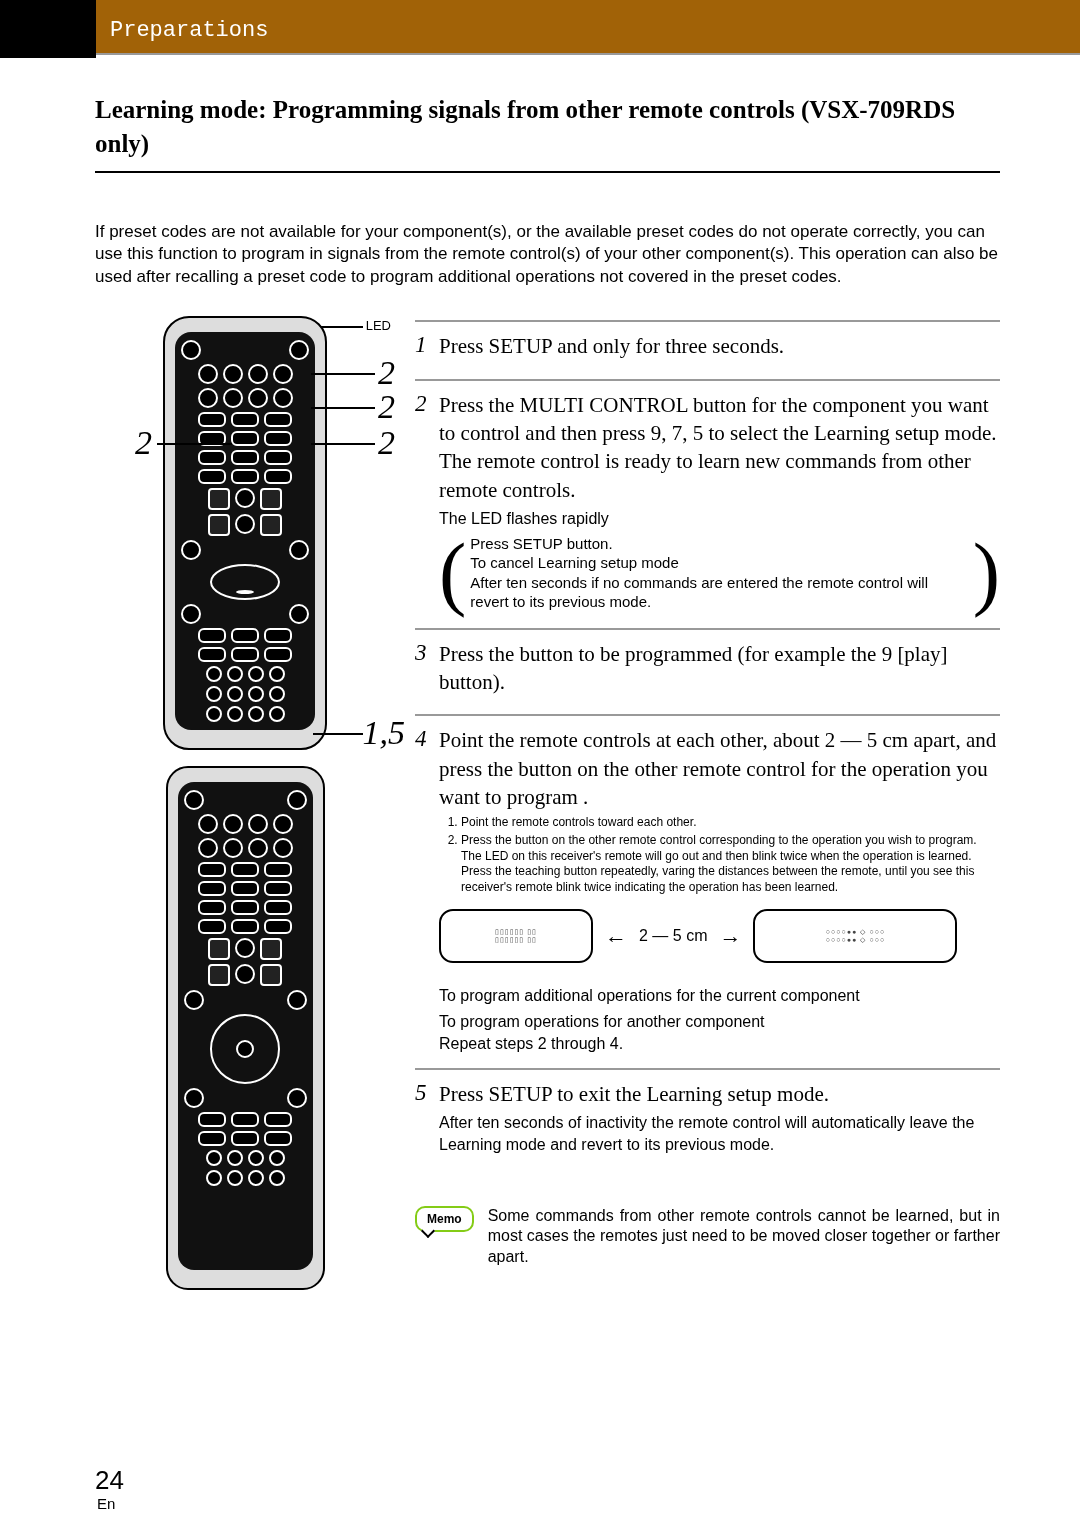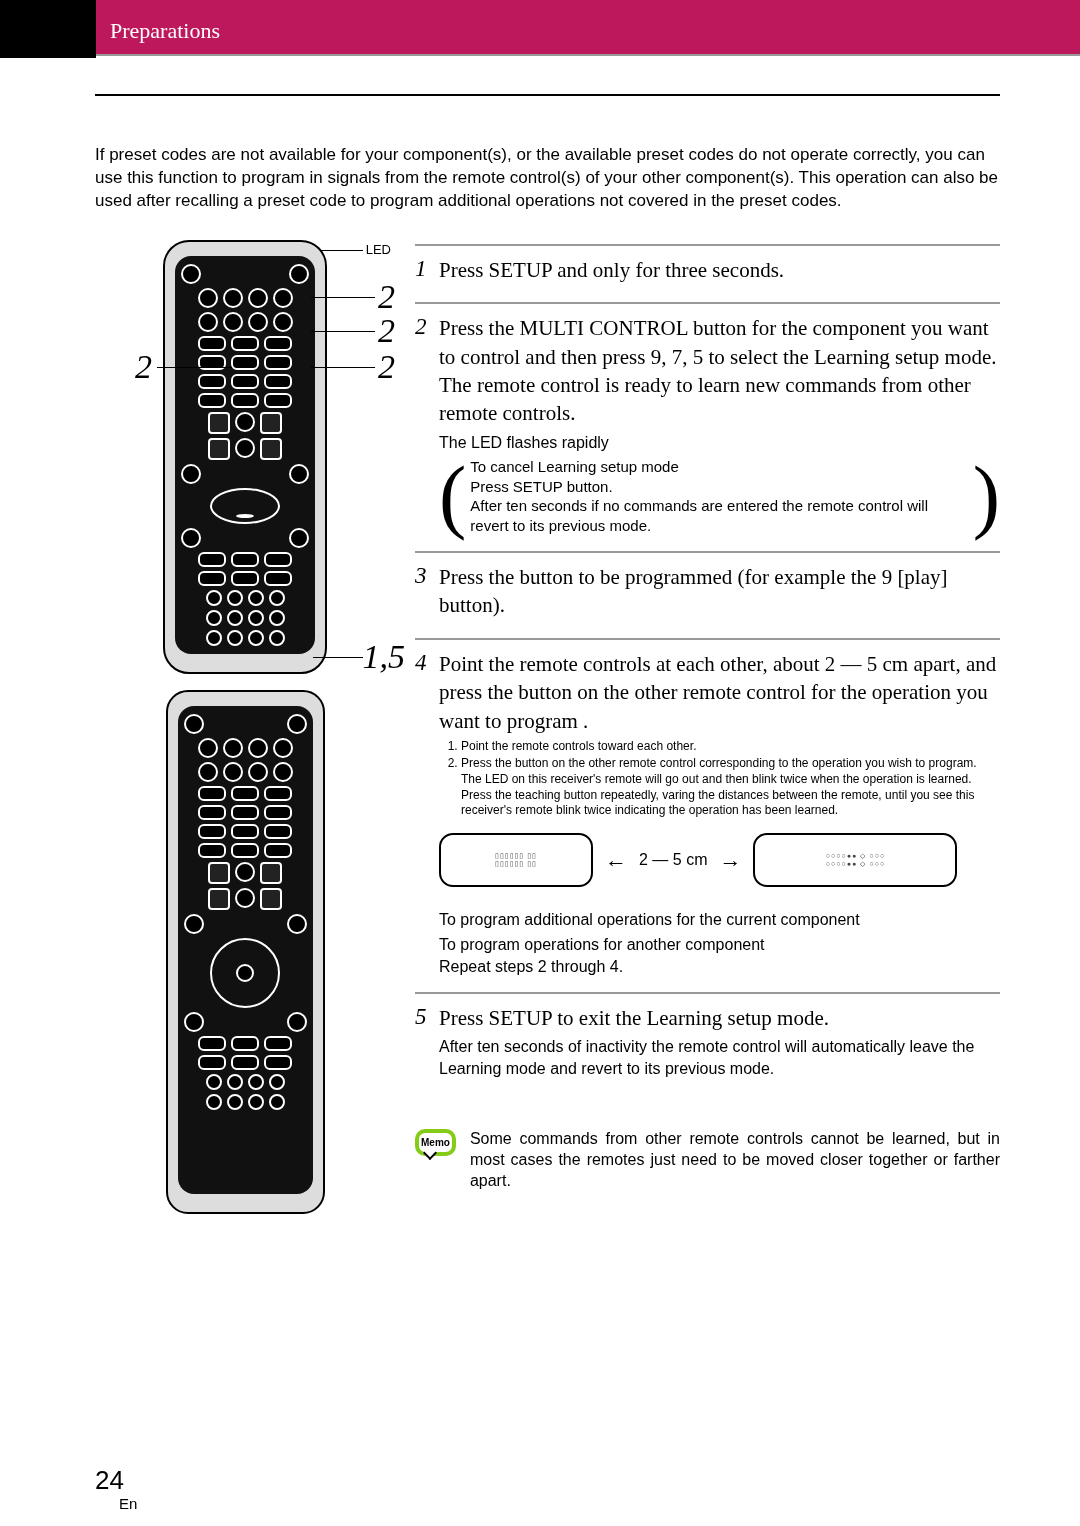--- a/index.html
+++ b/index.html
@@ -8,24 +8,24 @@
     font-family: Arial, Helvetica, sans-serif;
     color: #000;
     width: 1080px;
   }
   .page {
     width: 1080px;
     height: 1526px;
     position: relative;
   }
   .black-header {
-    background: #be185d;
+    background: #a16207;
     color: #fff;
     padding: 18px 18px 10px 110px;
-    font-family: Liberation Serif, serif;
+    font-family: Liberation Mono, monospace;
     font-size: 22px;
     border-bottom: 2px solid #999;
     position: relative;
   }
   .black-header::before{
     content:"";
     position:absolute;
     left:0; top:0; width:96px; height:58px; background:#000;
   }
   .content {
@@ -152,48 +152,48 @@
     margin-bottom: 2px;
     line-height: 1.3;
   }
   .remote-diagram {
     display:flex; align-items:center; gap:12px; margin:14px 0 10px 0;
   }
   .mini-remote{border:2px solid #000; border-radius:14px; height:50px; width:150px; display:flex;align-items:center;justify-content:center; font-size:7px; letter-spacing:-0.5px;color:#444}
   .arrow{font-size:22px}
   .dist{font-size:16px}
   .memo-row{display:flex; align-items:flex-start; gap:14px; margin-top:20px}
-  .memo-icon{border:4px solid #84cc16; border-radius:10px; padding:4px 2px; font-size:10px; font-weight:bold; position:relative}
+  .memo-icon{border:2px solid #84cc16; border-radius:10px; padding:4px 10px; font-size:12px; font-weight:bold; position:relative}
   .memo-icon::after{content:""; position:absolute; left:6px; bottom:-6px; width:8px;height:8px;border-left:2px solid #000;border-bottom:2px solid #000; transform:rotate(-45deg); background:#fff}
   .memo-text{font-size:16px; line-height:1.3; text-align:justify}
 
   .page-num {
     position: absolute;
     bottom: 30px;
     left: 95px;
     font-size: 26px;
   }
   .page-lang {
     position: absolute;
     bottom: 14px;
     left: 97px;
     font-size: 15px;
-    margin-left: 22px;
   }
   .mini-dots{letter-spacing:1px;}
 </style>
 </head>
 <body>
 
 <div class="page">
   <div class="black-header">
     <span>Preparations</span>
   </div>
 
   <div class="content">
+    <h2 class="section-title">Learning mode: Programming signals from other remote controls (VSX-709RDS only)</h2>
     <hr class="hr">
     <p class="intro">If preset codes are not available for your component(s), or the available preset codes do not operate correctly, you can use this function to program in signals from the remote control(s) of your other component(s). This operation can also be used after recalling a preset code to program additional operations not covered in the preset codes.</p>
 
     <div class="cols">
 
       <div class="left">
         <div class="led-label">LED</div>
         <div class="led-line"></div>
 
         <div class="remote">
@@ -397,22 +397,22 @@
         </div>
 
         <div class="step-top-rule">
           <div class="step-num">2</div>
           <div class="step-body">
             <p class="step-title">Press the MULTI CONTROL button for the component you want to control and then press 9, 7, 5 to select the Learning setup mode. The remote control is ready to learn new commands from other remote controls.</p>
             <div class="step-sub">The LED flashes rapidly</div>
             <div class="paren-block">
               <div class="paren">(</div>
               <div class="paren-inner">
+                <div>Press SETUP button.</div>
                 <div>To cancel Learning setup mode</div>
-                <div>Press SETUP button.</div>
                 <div>After ten seconds if no commands are entered the remote control will revert to its previous mode.</div>
               </div>
               <div class="paren">)</div>
             </div>
           </div>
         </div>
 
         <div class="step-top-rule">
           <div class="step-num">3</div>
           <div class="step-body">

